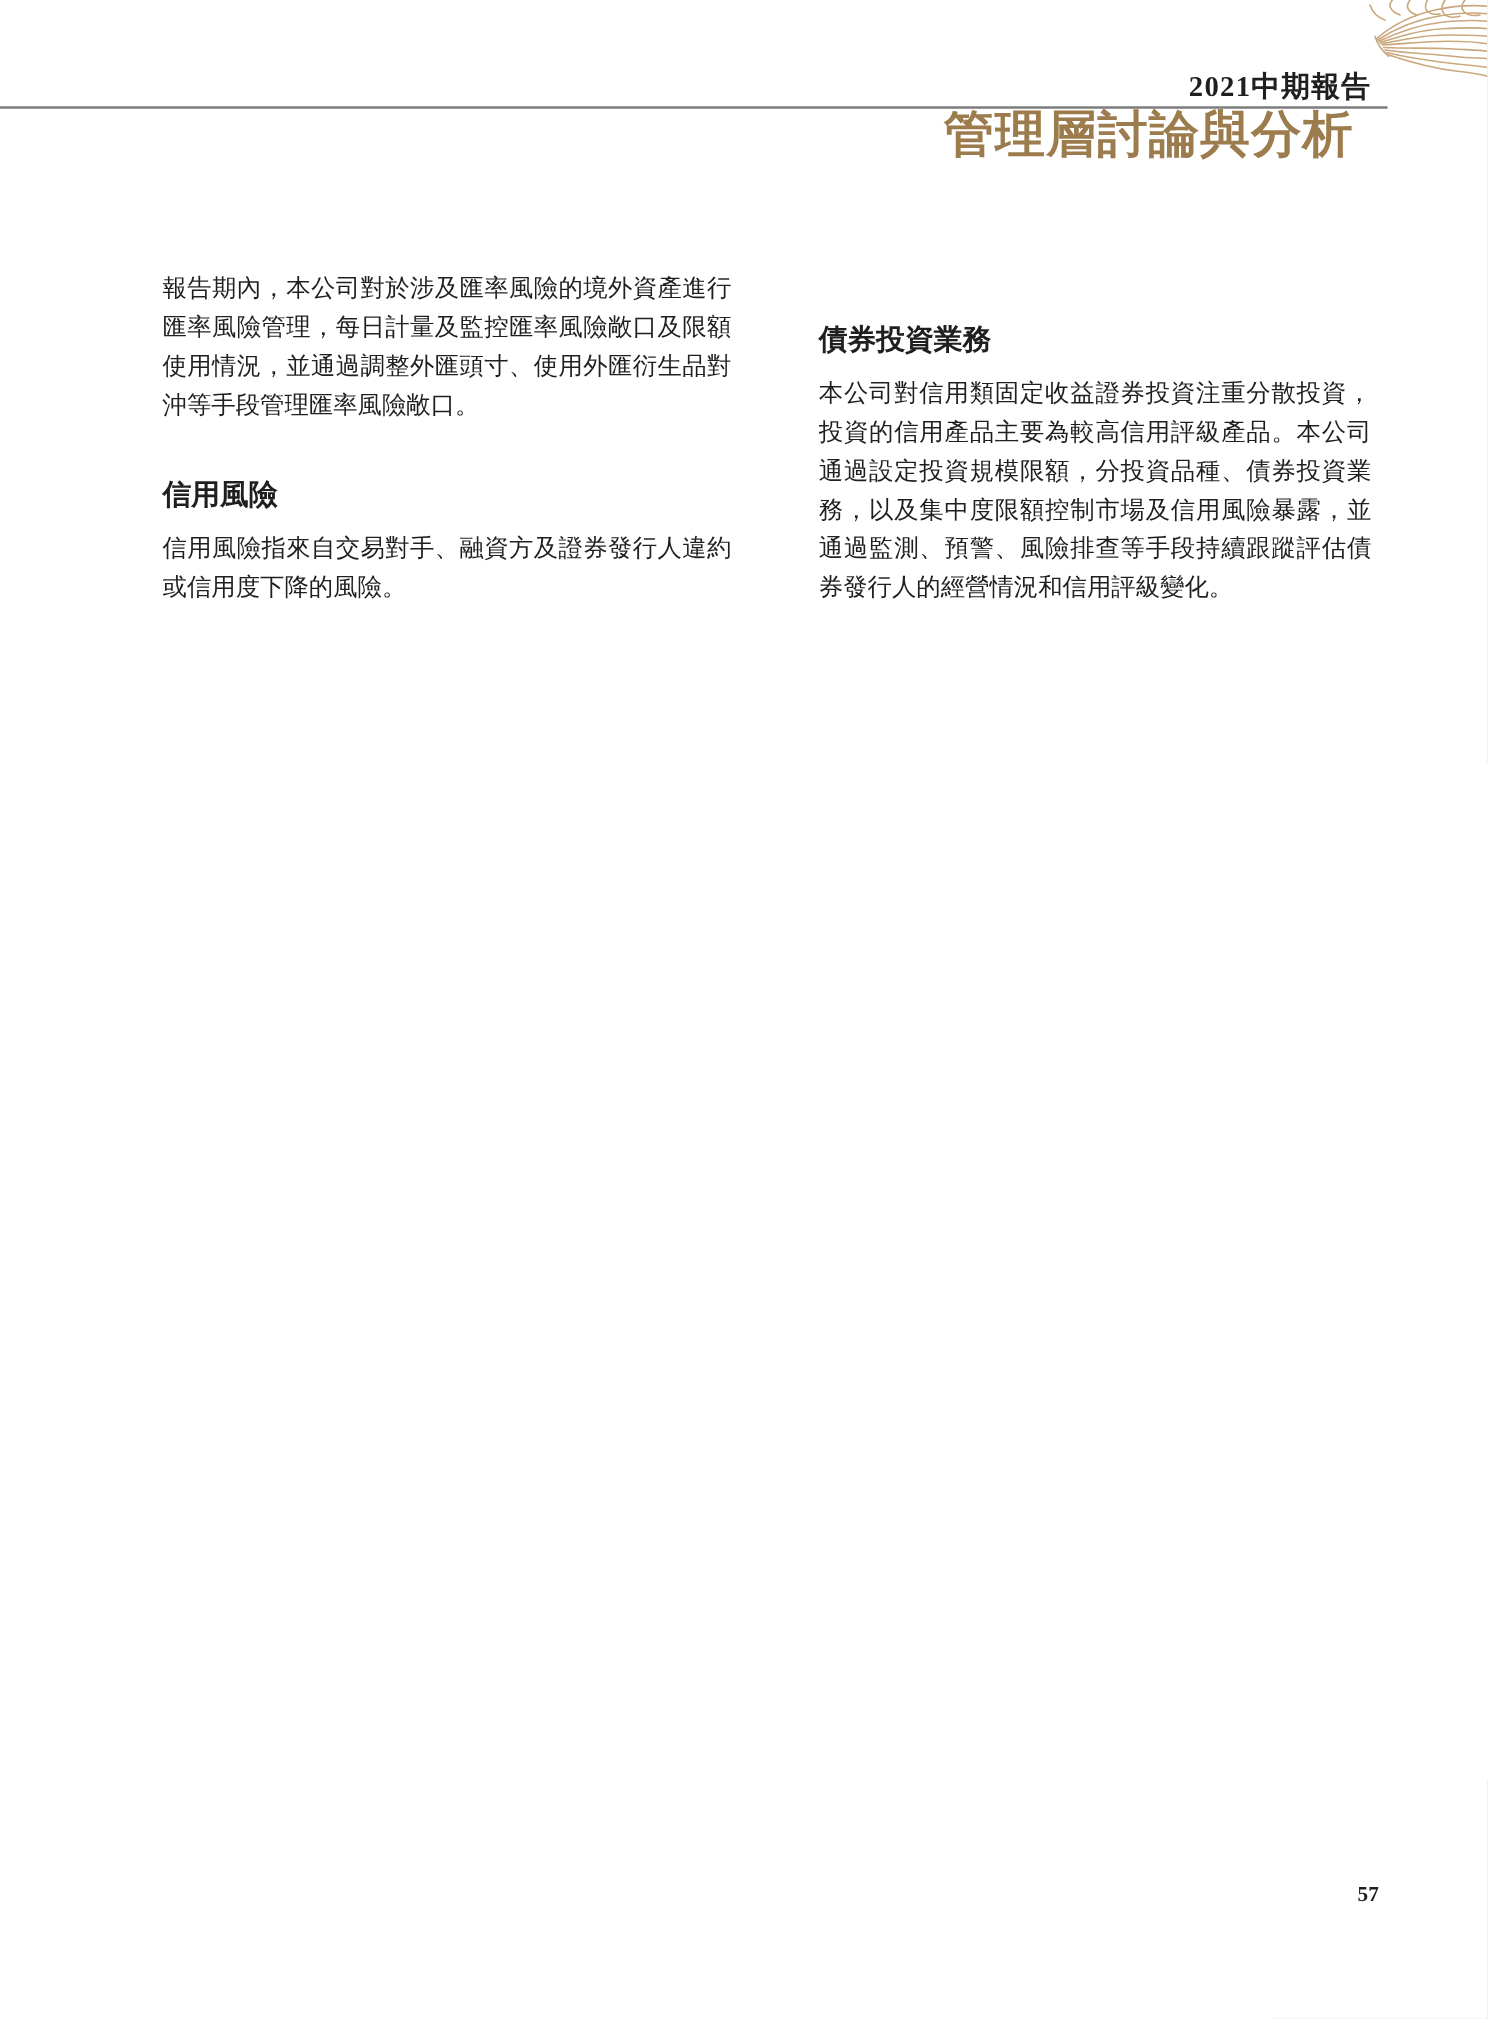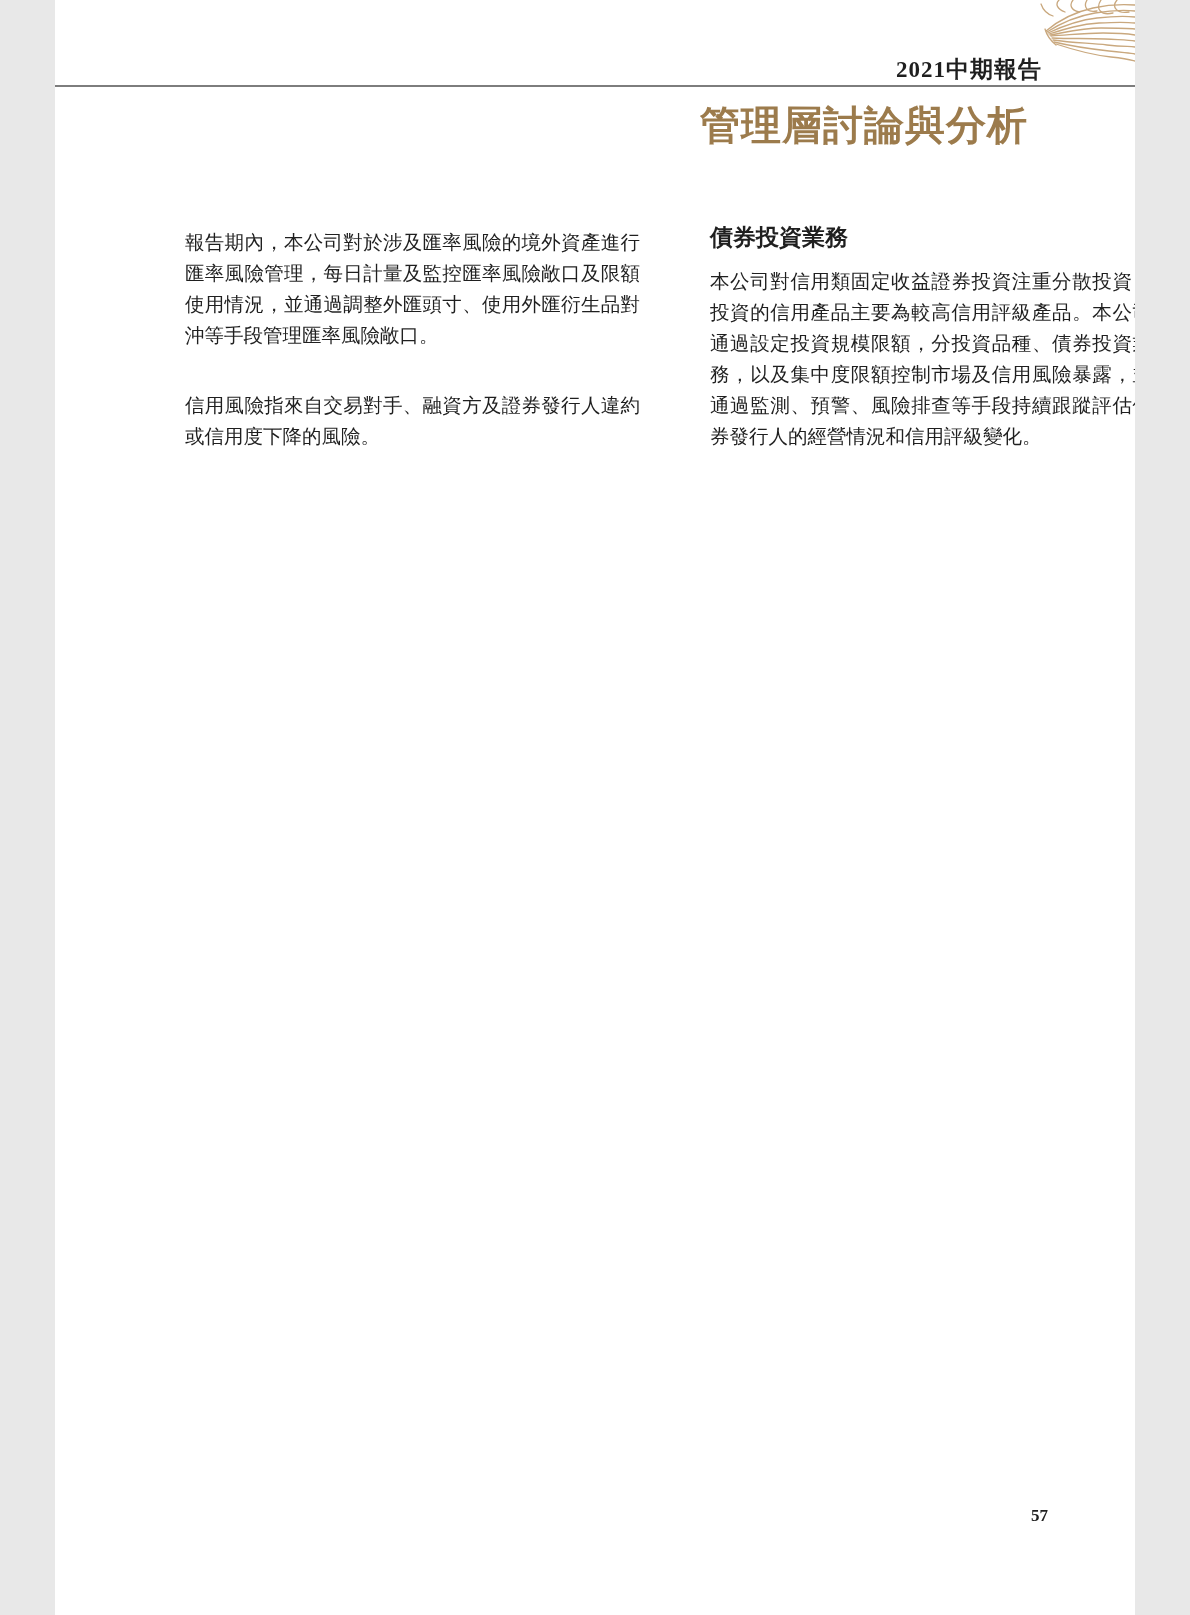--- a/index.html
+++ b/index.html
@@ -1,18 +1,18 @@
 <!DOCTYPE html>
 <html><head>
 <meta charset="utf-8">
 <style>
   html, body { margin: 0; padding: 0; background: #e8e8e8; }
   .page {
     position: relative;
-    width: 1080px;
+    width: 1190px;
     height: 1615px;
     margin: 0 auto;
     background: #ffffff;
     font-family: "Liberation Serif", "DejaVu Serif", serif;
     color: #1f1f1f;
     overflow: hidden;
   }
 
   
   .wave-decoration {
@@ -38,21 +38,21 @@
     left: 0;
     width: 1110px;
     height: 2px;
     background: #7d7d7d;
     border: none;
     margin: 0;
     padding: 0;
   }
   .page-title {
     position: absolute;
-    top: 103px;
+    top: 85px;
     right: 107px;
     margin: 0;
     font-size: 40px;
     line-height: 46px;
     font-weight: 700;
     letter-spacing: 1px;
     color: #9c7b4c;
     white-space: nowrap;
   }
 
@@ -128,20 +128,21 @@
   <div class="report-label">2021中期報告</div>
 
   <hr class="header-rule">
 
   <h1 class="page-title">管理層討論與分析</h1>
 
   <div class="content">
 
     <div class="col col-left">
       <p class="body-text">報告期內，本公司對於涉及匯率風險的境外資產進行匯率風險管理，每日計量及監控匯率風險敞口及限額使用情況，並通過調整外匯頭寸、使用外匯衍生品對沖等手段管理匯率風險敞口。</p>
+      <h2 class="sub-heading">信用風險</h2>
       <p class="body-text">信用風險指來自交易對手、融資方及證券發行人違約或信用度下降的風險。</p>
     </div>
 
     <div class="col col-right">
       <h2 class="sub-heading">債券投資業務</h2>
       <p class="body-text">本公司對信用類固定收益證券投資注重分散投資，投資的信用產品主要為較高信用評級產品。本公司通過設定投資規模限額，分投資品種、債券投資業務，以及集中度限額控制市場及信用風險暴露，並通過監測、預警、風險排查等手段持續跟蹤評估債券發行人的經營情況和信用評級變化。</p>
     </div>
 
   </div>
 

